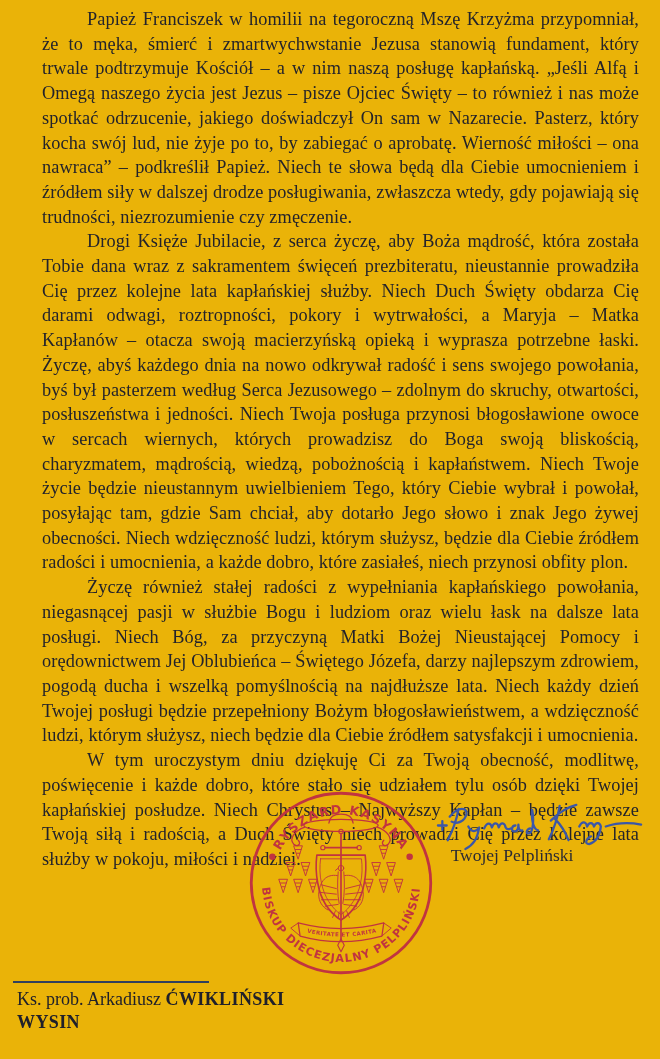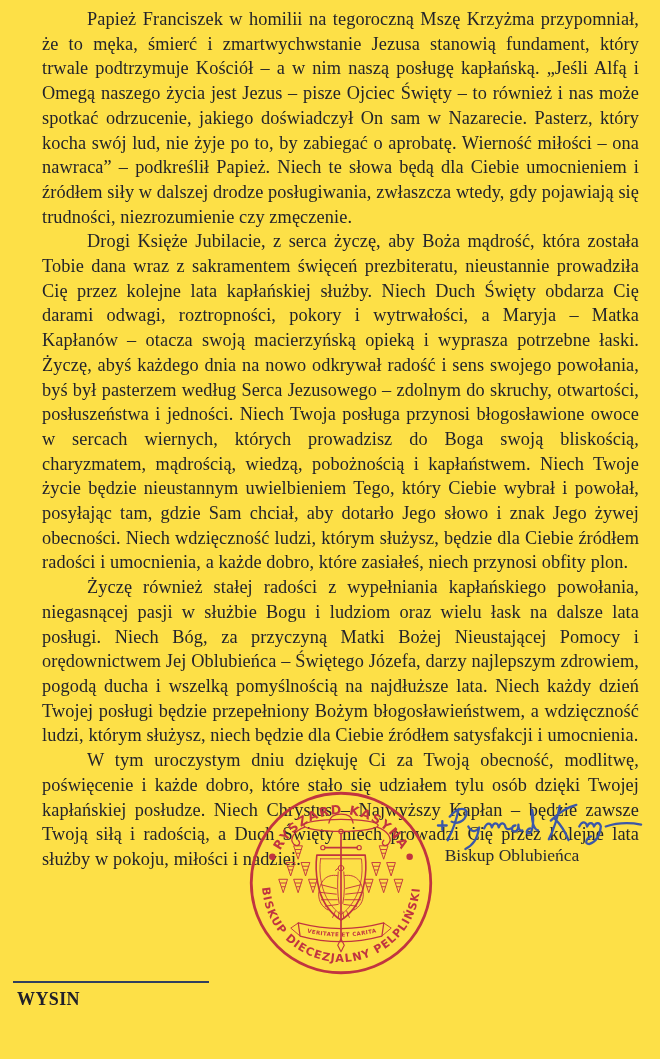--- a/index.html
+++ b/index.html
@@ -4,21 +4,21 @@
 <style>
   html, body { margin: 0; padding: 0; }
   body {
     width: 660px; height: 1059px;
     background: #ffffff;
     font-family: "Liberation Serif", serif;
     position: relative; overflow: hidden;
   }
   .page {
     position: absolute; inset: 0;
-    background: #fde047;
+    background: #eab308;
     padding-left: 40px;
   }
   
   .body-text {
     position: absolute;
     left: 42px; top: 7px; width: 597px;
     color: #23232b;
     font-size: 18.3px;
     line-height: 24.7px;
     text-align: justify;
@@ -168,20 +168,21 @@
              M 85 27 C 81 27 80 33 84 33 C 87 33 88 29 88 26 C 88 30 89 33 92 32
              M 100 30 C 96 31 95 36 99 35 C 103 34 104 20 102 11 C 101 20 103 31 108 32
              M 130 7 C 128 19 124 31 119 41
              M 121 22 C 131 12 139 8 147 6
              M 125 20 C 132 27 136 34 139 42
              M 150 28 C 153 22 157 23 158 28 C 160 23 164 24 165 28 C 167 23 171 24 172 28
              M 172 28 C 171 38 167 44 160 46 C 155 46 157 40 162 38
              M 177 28 C 189 24 202 24 213 26" stroke="#3b57a8"></path>
   </svg>
 
-  <div class="sig-title">Biskup Oblubieńca</div>
+  <div class="sig-title">Twojej Pelpliński</div>
 
   <div class="recipient">
     <div class="recipient-rule"></div>
+    <div class="line"><span>Ks. prob. Arkadiusz </span><span class="bold">ĆWIKLIŃSKI</span></div>
     <div class="line bold">WYSIN</div>
   </div>
 
 </div>
 
 </body></html>

